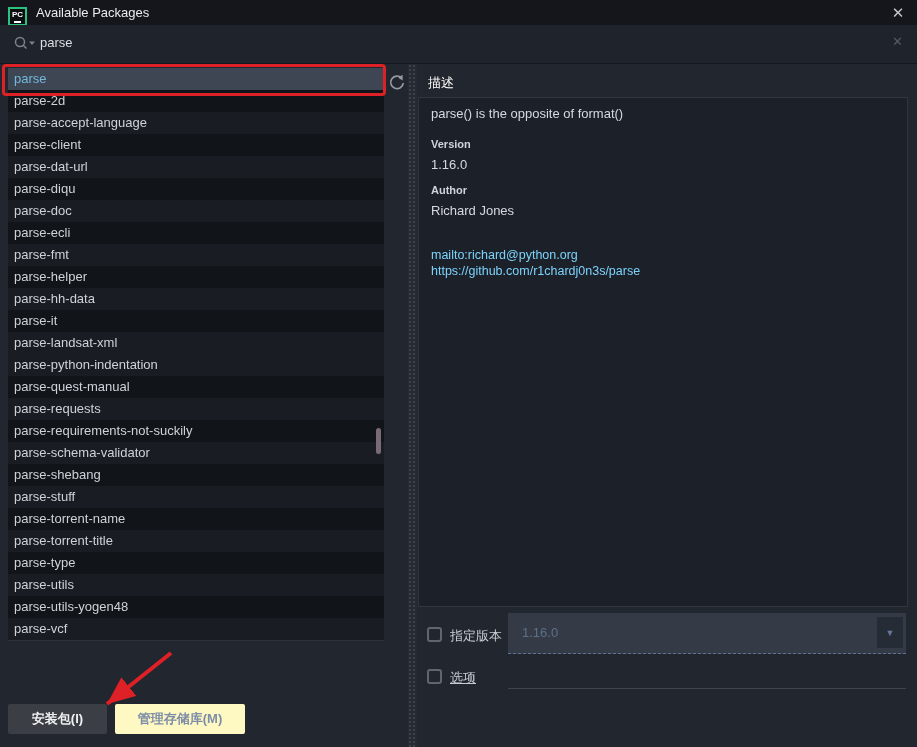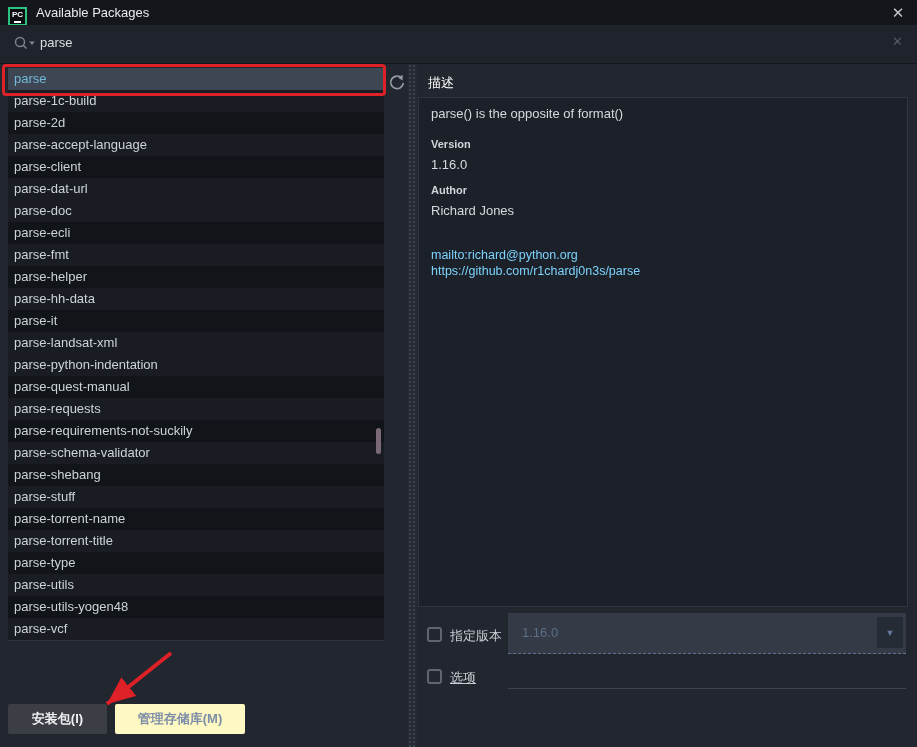--- a/index.html
+++ b/index.html
@@ -86,25 +86,25 @@
       <circle cx="7" cy="7" r="4.5" fill="none" stroke="#7c828b" stroke-width="1.5"></circle>
       <line x1="10.2" y1="10.2" x2="13.5" y2="13.5" stroke="#7c828b" stroke-width="1.5"></line>
       <polygon points="16,6.5 22,6.5 19,10" fill="#7c828b"></polygon>
     </svg>
     <span class="search-value">parse</span>
     <span class="clear-btn">✕</span>
   </div>
 
   <div class="pkg-list">
       <div class="row selected">parse</div>
-      <div class="row odd">parse-1c-build</div>
       <div class="row even">parse-2d</div>
       <div class="row odd">parse-accept-language</div>
       <div class="row even">parse-client</div>
       <div class="row odd">parse-dat-url</div>
+      <div class="row even">parse-diqu</div>
       <div class="row odd">parse-doc</div>
       <div class="row even">parse-ecli</div>
       <div class="row odd">parse-fmt</div>
       <div class="row even">parse-helper</div>
       <div class="row odd">parse-hh-data</div>
       <div class="row even">parse-it</div>
       <div class="row odd">parse-landsat-xml</div>
       <div class="row odd">parse-python-indentation</div>
       <div class="row even">parse-quest-manual</div>
       <div class="row odd">parse-requests</div>

